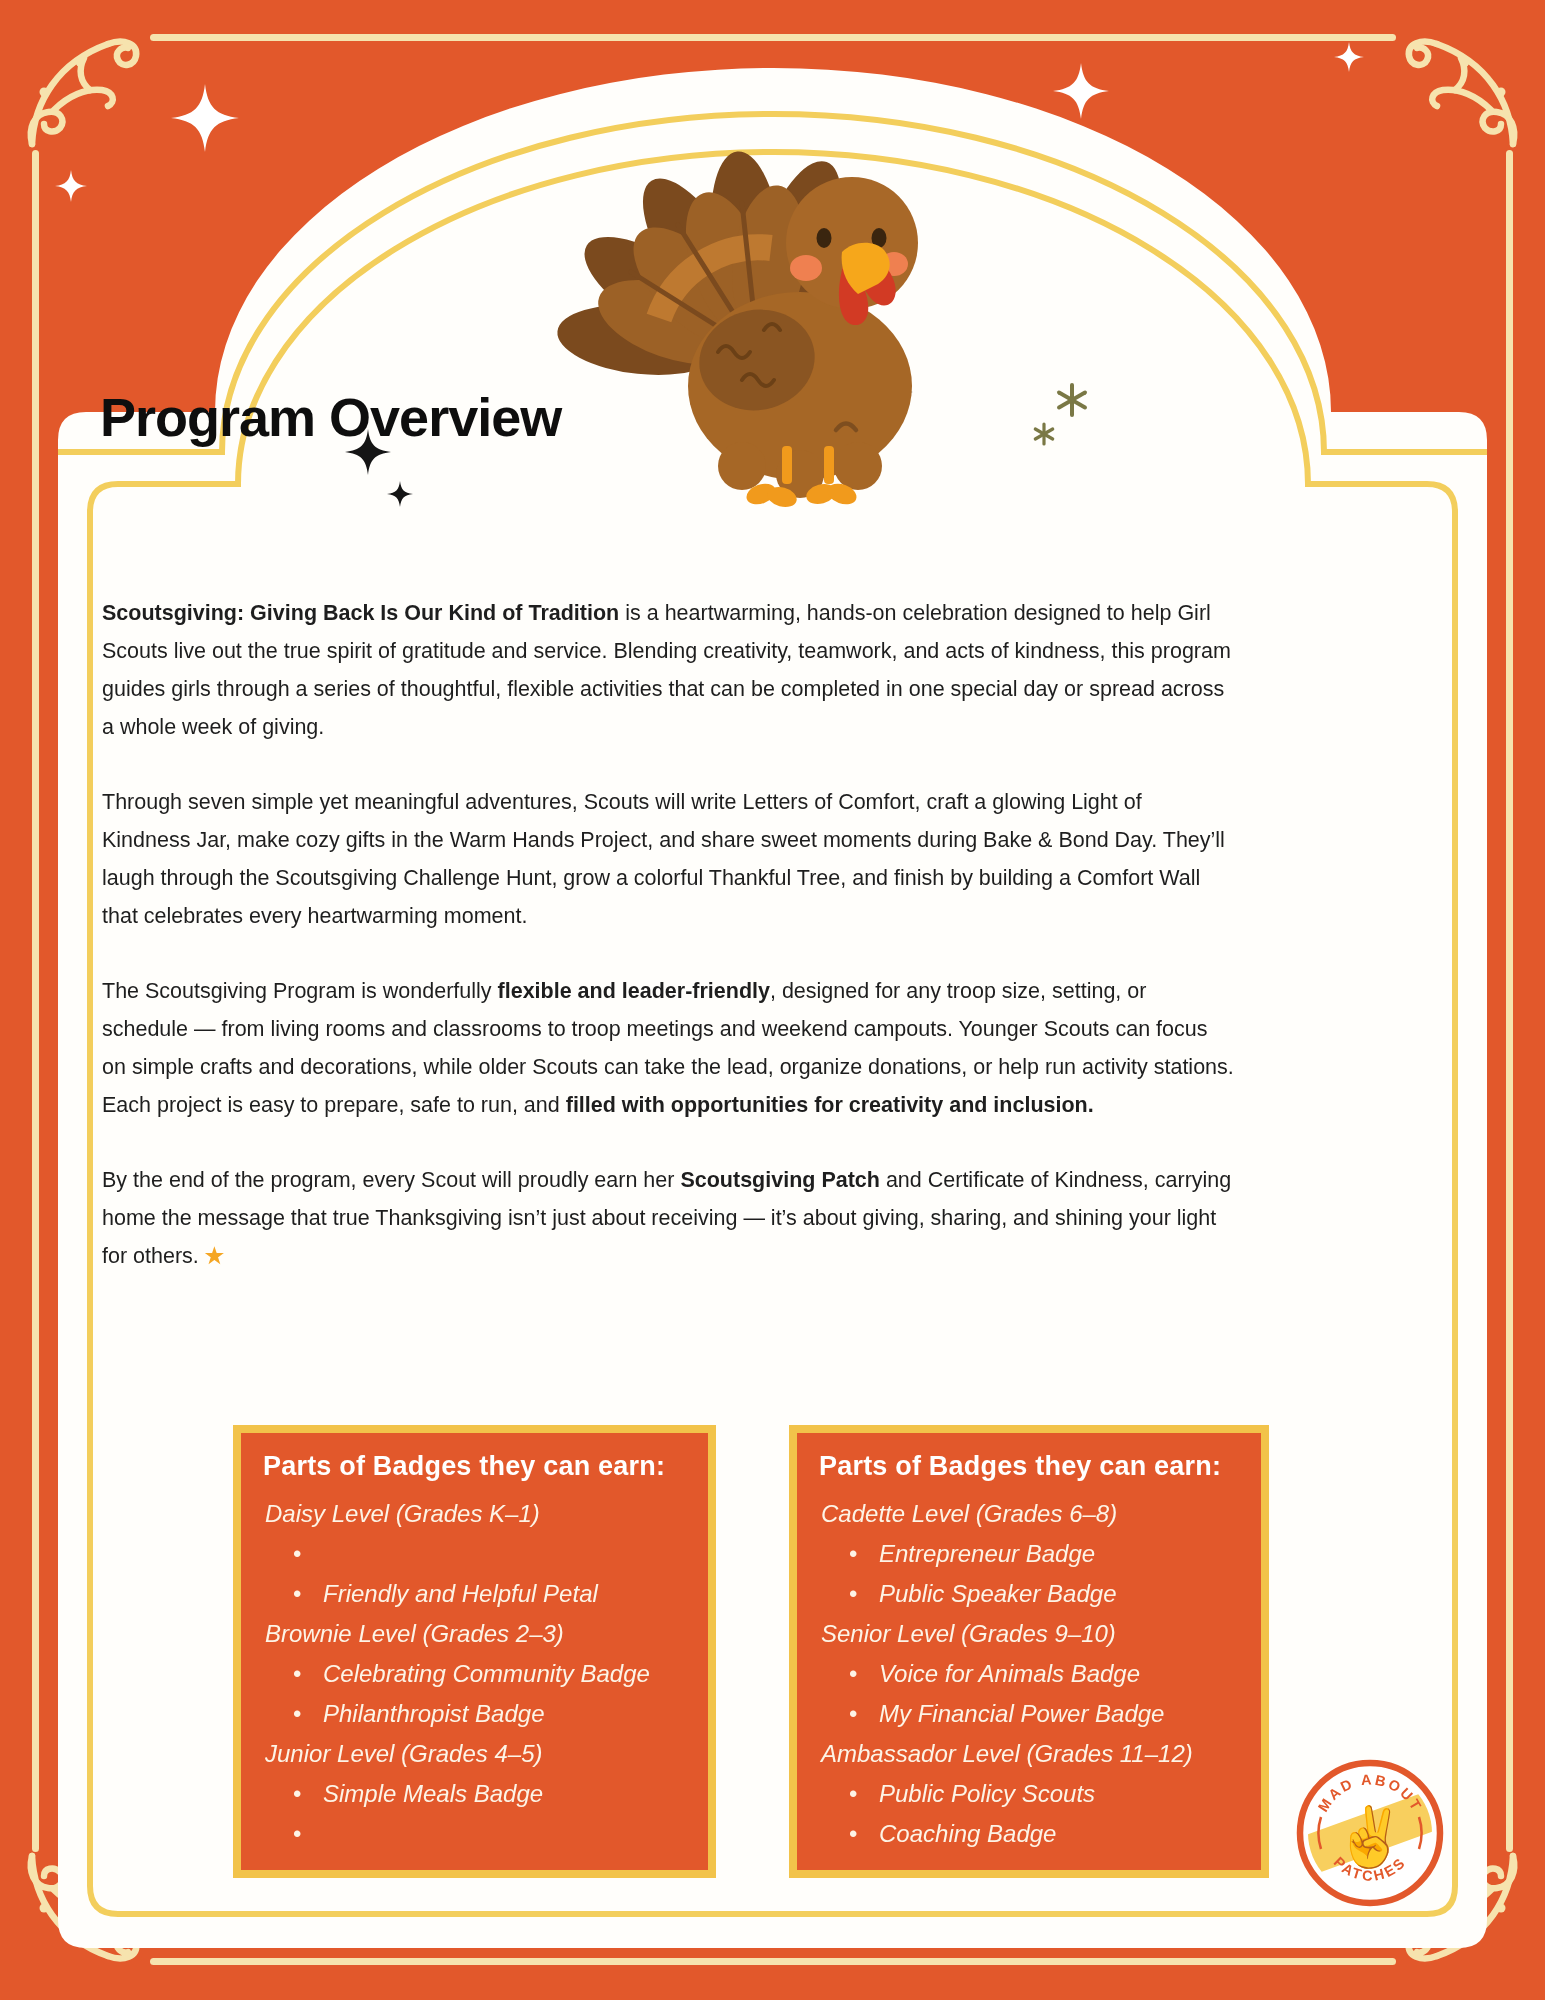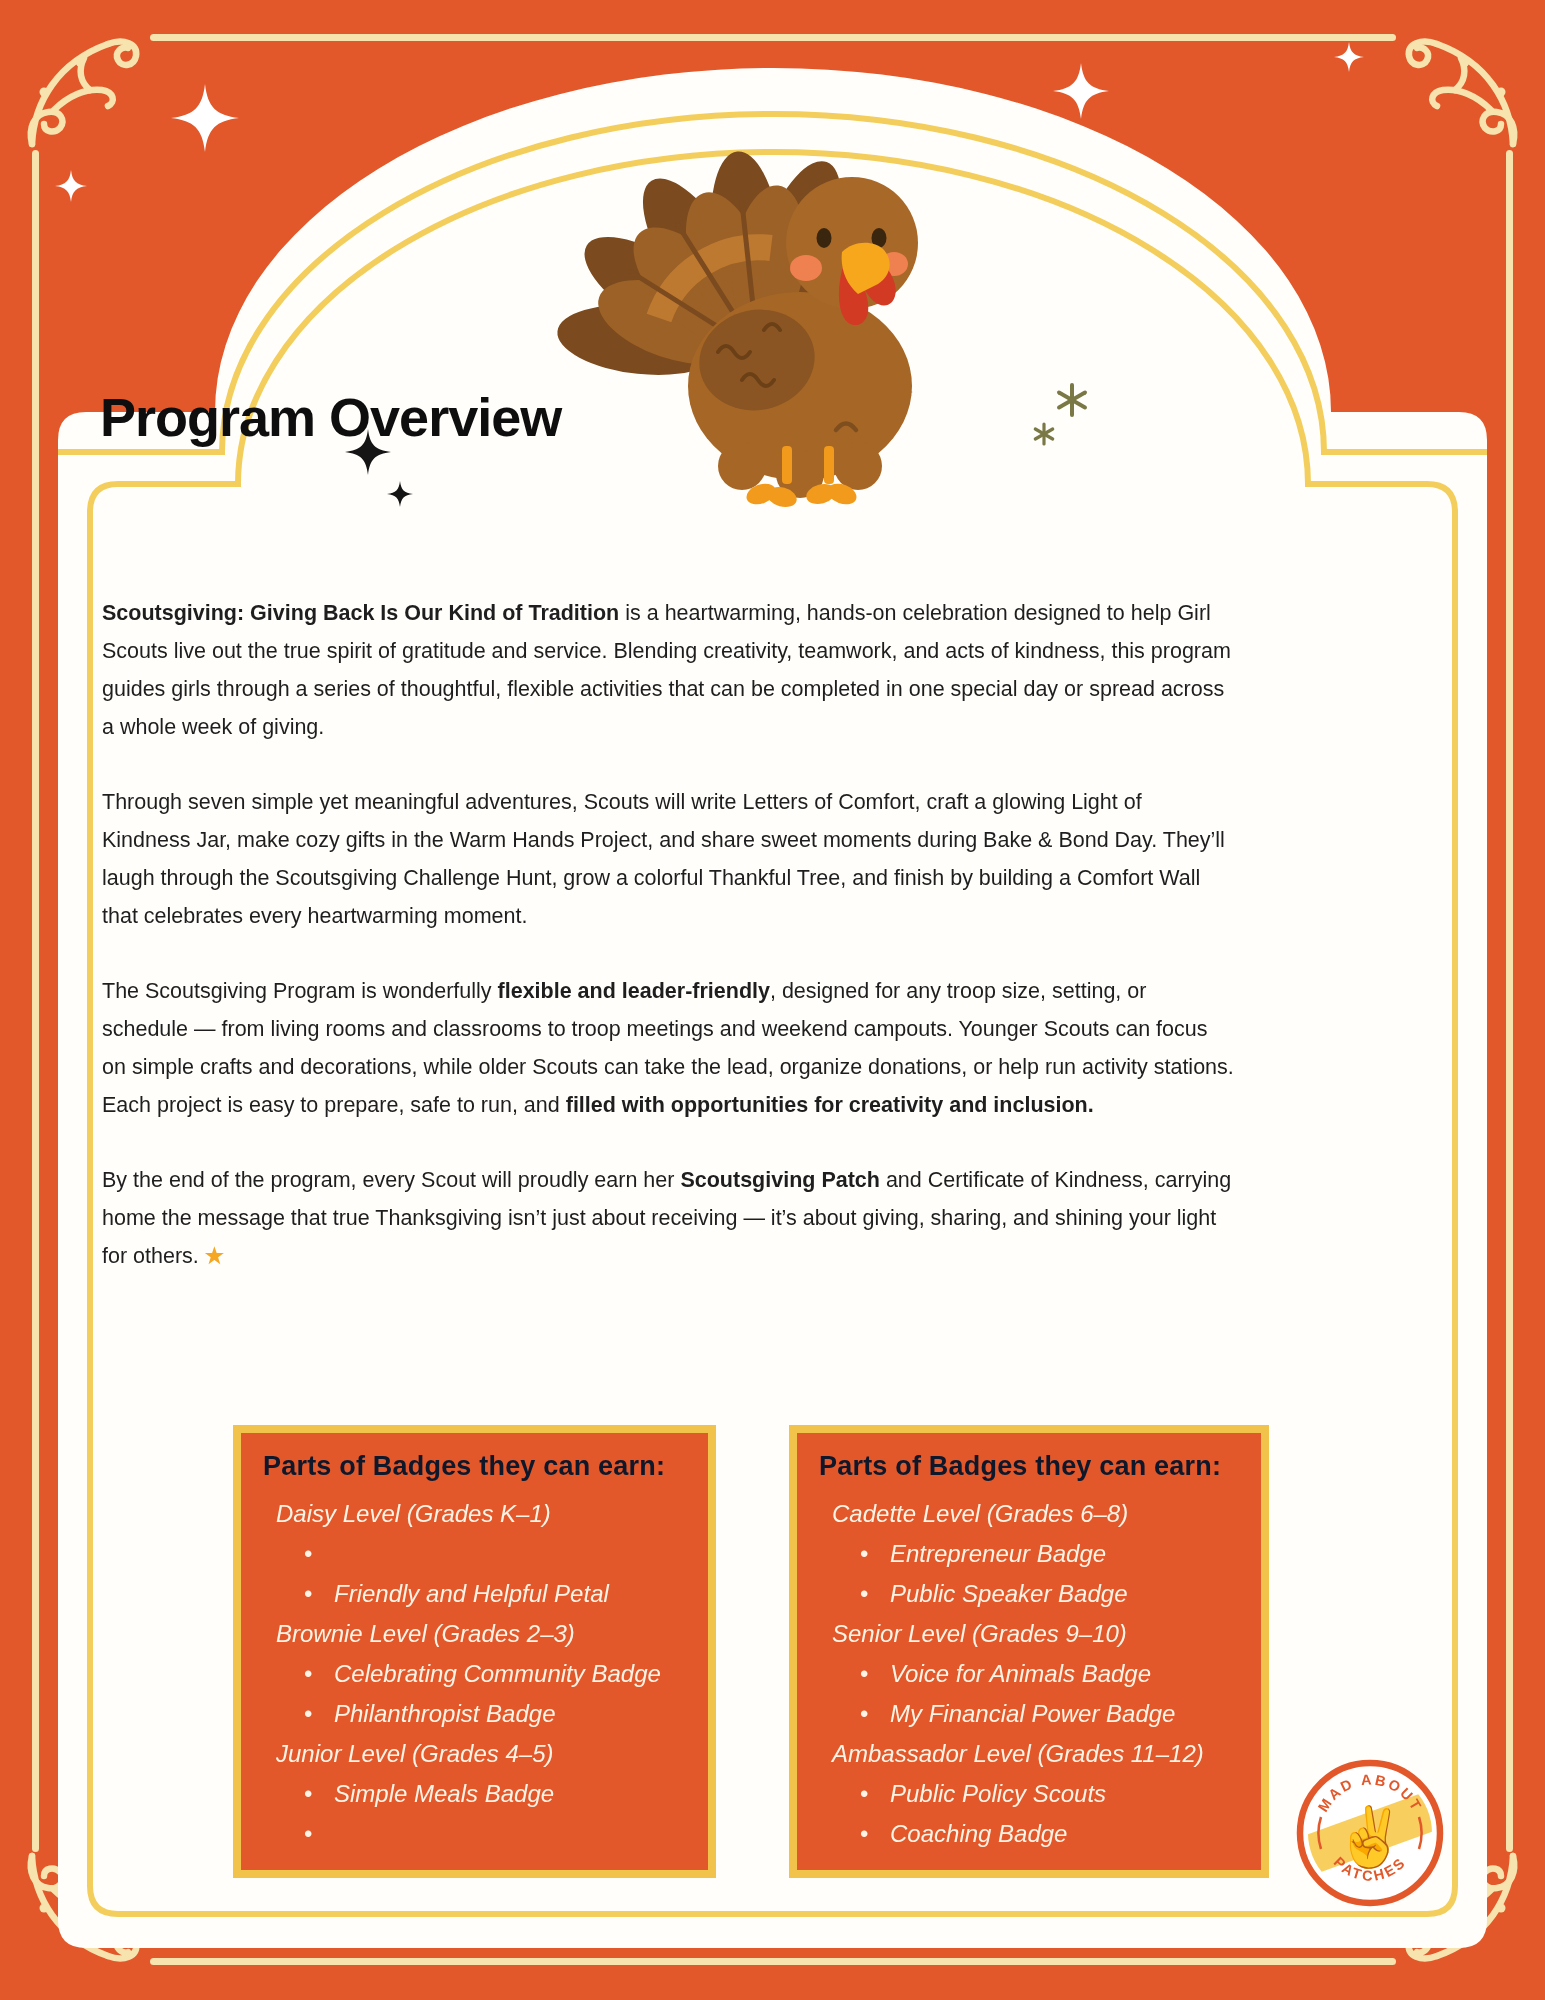--- a/index.html
+++ b/index.html
@@ -24,25 +24,25 @@
   .paragraphs b{font-weight:bold;}
   .star-glyph{color:#F5A623; font-style:normal; font-weight:bold;}
 
   .badge-box{
     position:absolute; top:1425px; height:453px; box-sizing:border-box;
     background:#E2582B; border:8px solid #F2C34A;
   }
   .badge-box.left{left:233px; width:483px;}
   .badge-box.right{left:789px; width:480px;}
   .badge-box h2{
-    margin:18px 0 12px 0; padding:0 22px; font-size:27px; color:#0f172a;
+    margin:18px 0 12px 0; padding:0 22px; font-size:27px; color:#ffffff;
     font-weight:bold; letter-spacing:0.2px;
   }
   .badge-list{
-    padding:0 16px 0 35px; color:#FDF4E6; font-style:italic; font-size:24px;
+    padding:0 16px 0 24px; color:#FDF4E6; font-style:italic; font-size:24px;
   }
   .level-label{line-height:40px;}
   .badge-item{display:flex; line-height:40px;}
   .badge-item .dot{width:30px; padding-left:28px; font-style:normal; flex:none;}
   .badge-item .bname{flex:1;}
 </style>
 </head>
 <body>
 
 <div class="page">

